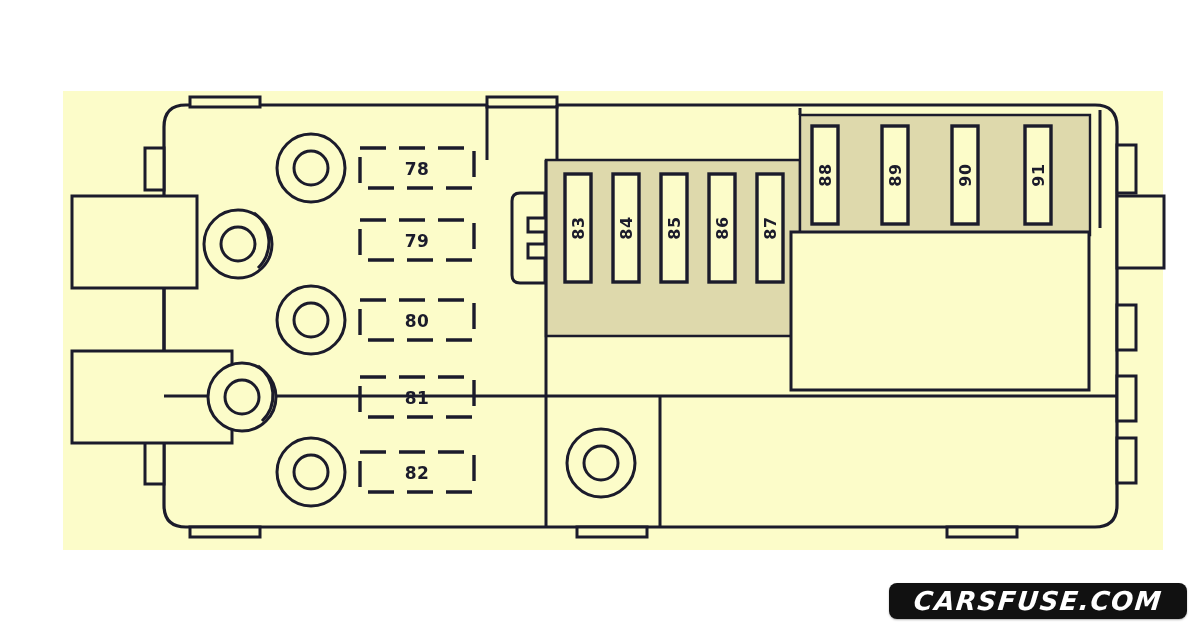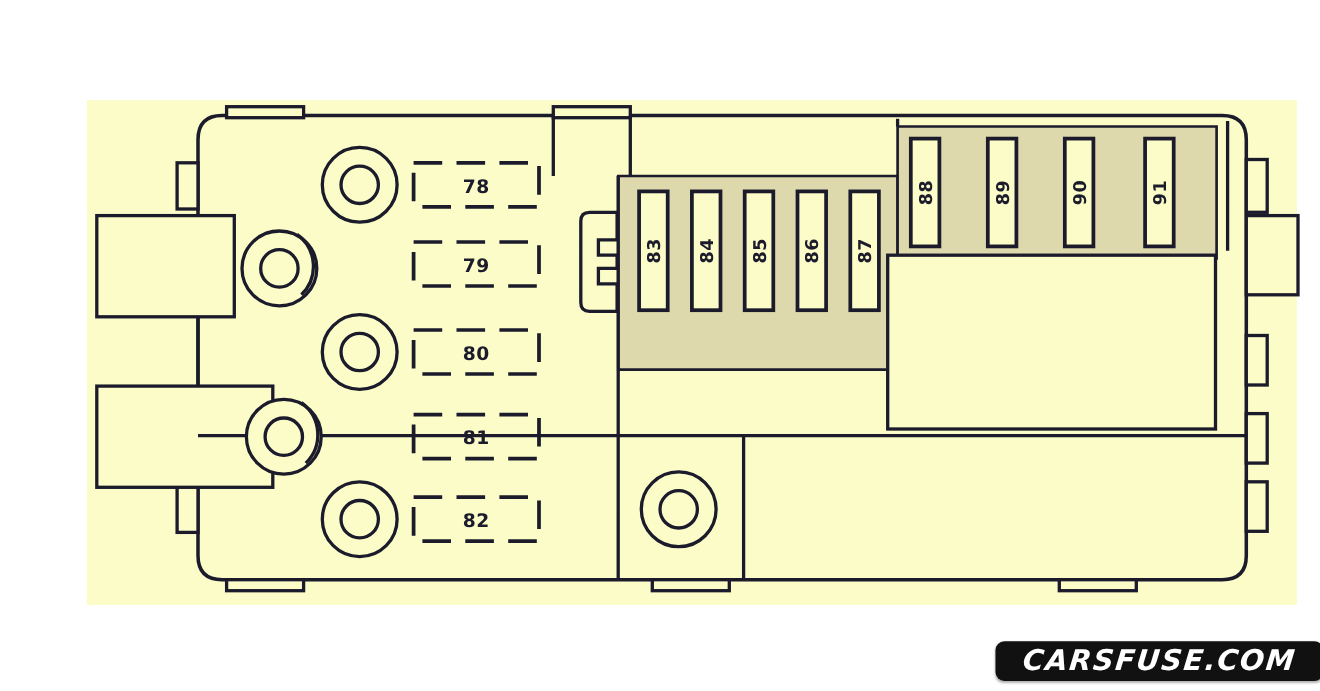--- a/index.html
+++ b/index.html
@@ -10,21 +10,21 @@
   body {
     width: 1200px;
     height: 628px;
     position: relative;
     overflow: hidden;
     font-family: "Liberation Sans", sans-serif;
   }
 
   .stage {
     position: absolute;
-    left: 16px; top: 0;
+    left: 0; top: 0;
     width: 1120px;
     height: 628px;
   }
 
   svg.diagram {
     display: block;
     width: 1200px;
     height: 628px;
   }
 

